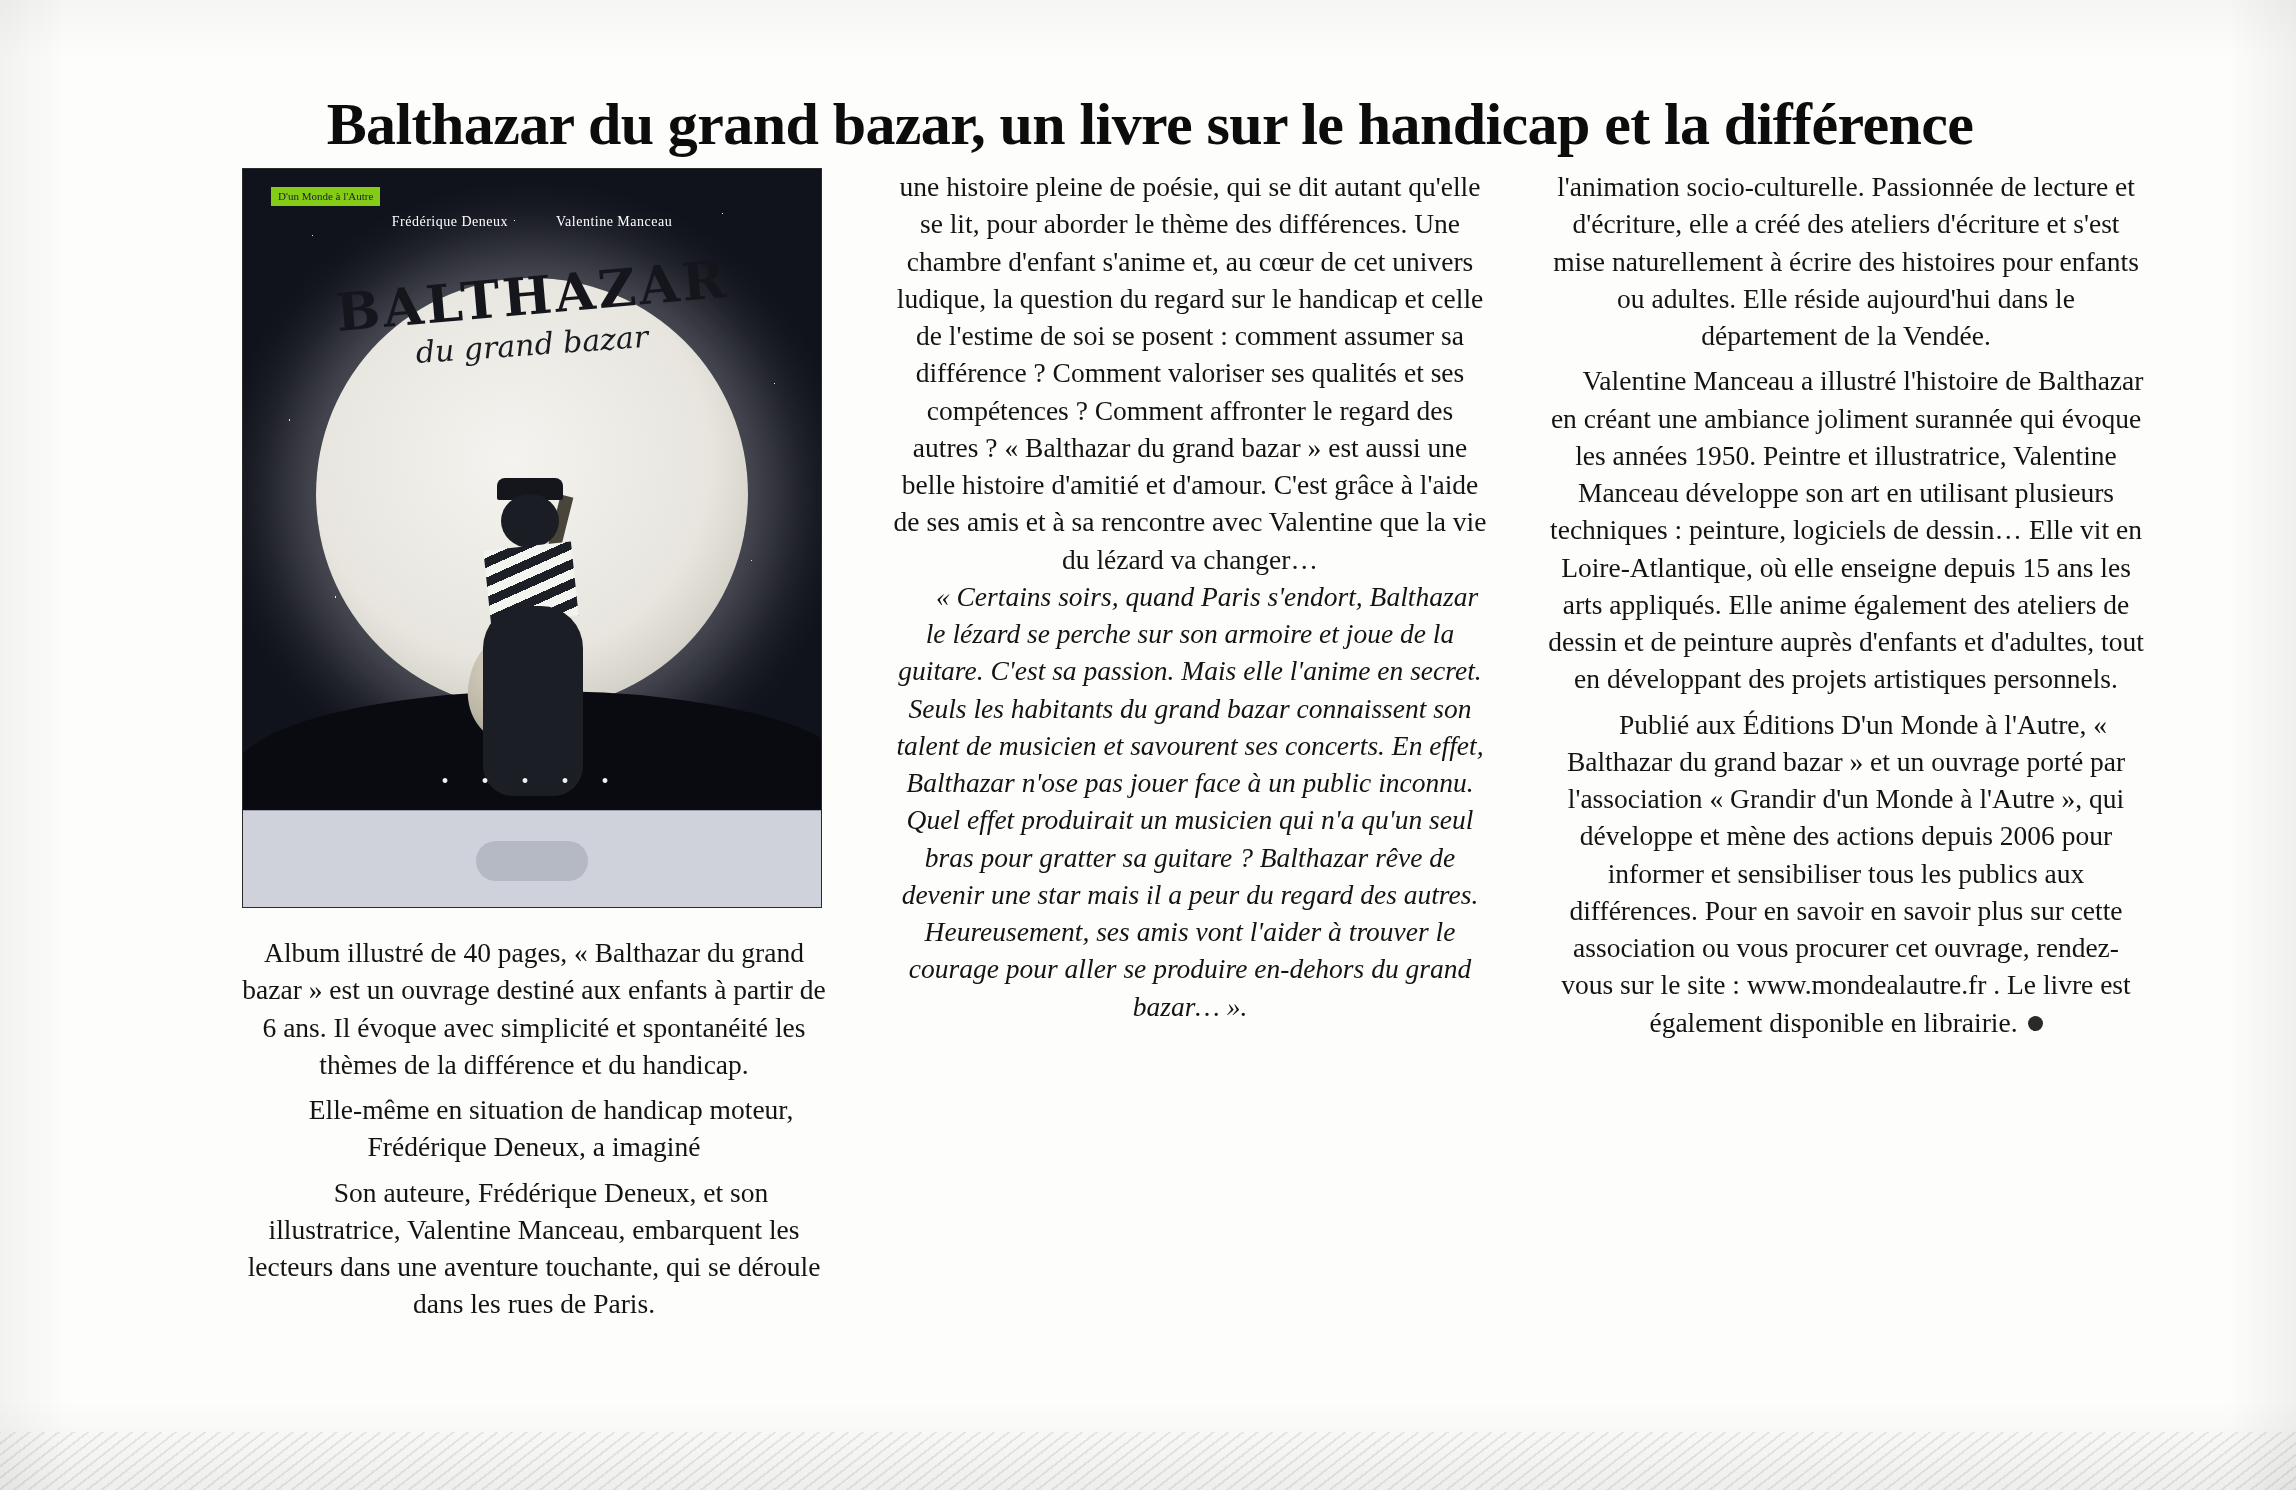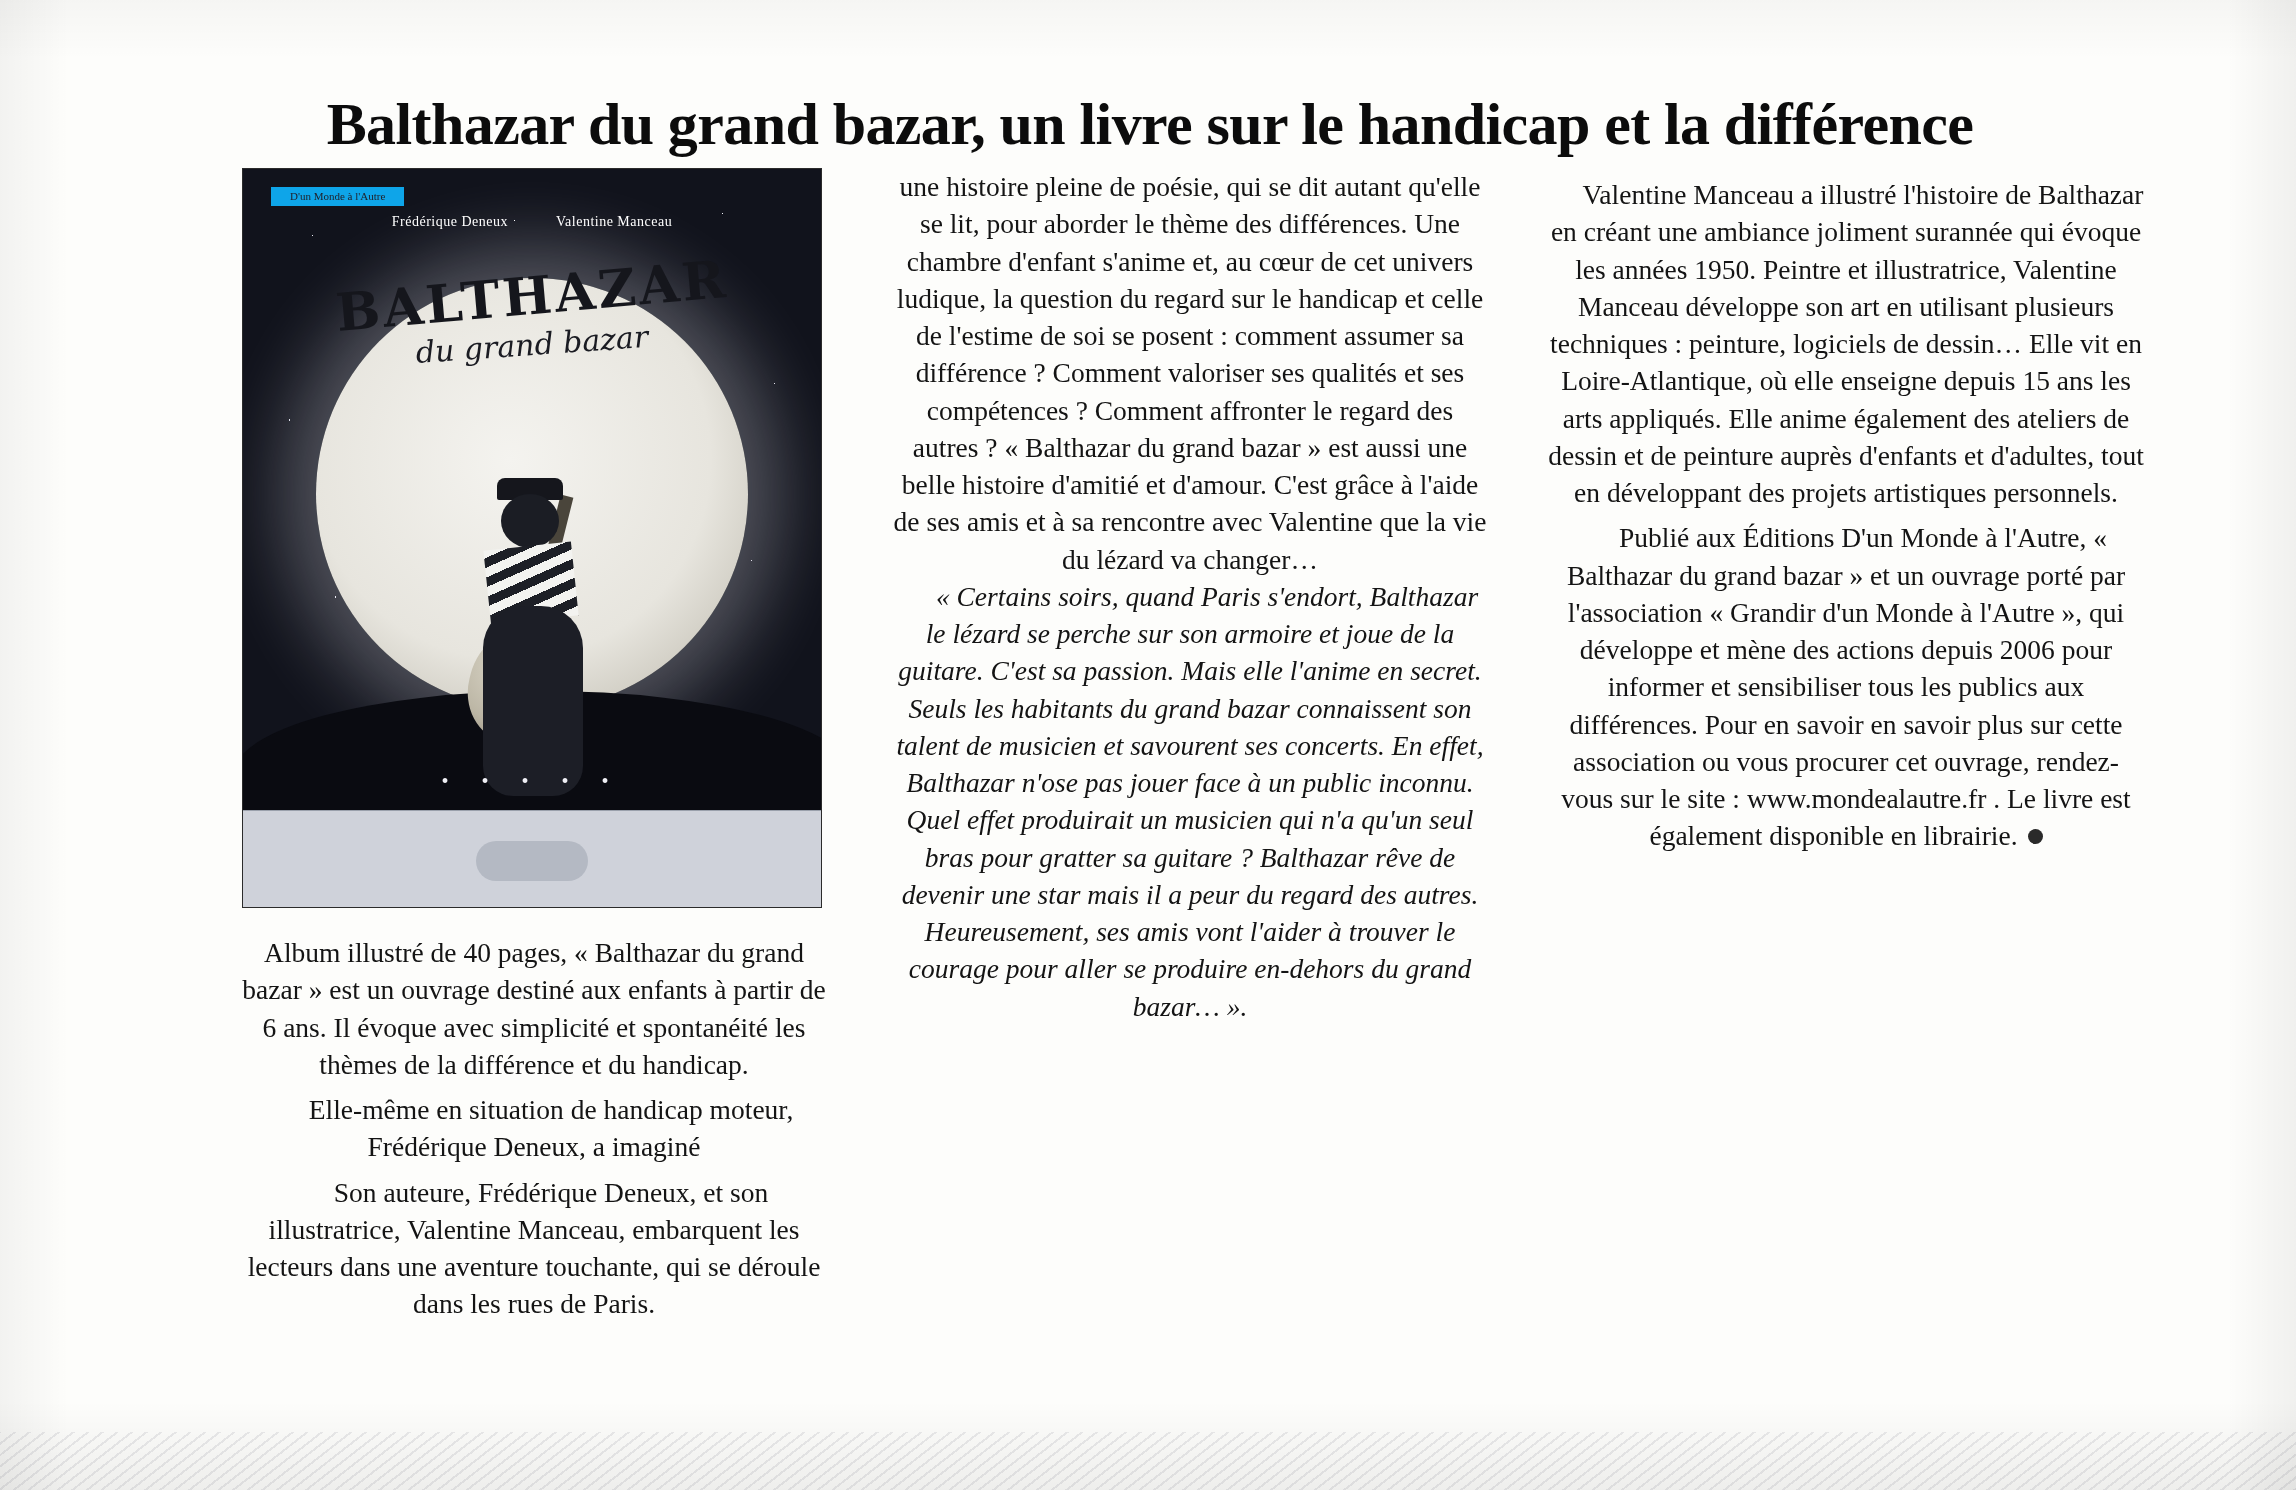--- a/index.html
+++ b/index.html
@@ -167,22 +167,22 @@
     letter-spacing: 0.5px;
     color: #ffffff;
   }
   .cover .credits span { margin: 0 22px; }
   .cover .publisher-tag {
     position: absolute;
     left: 28px;
     top: 18px;
     font-size: 11px;
     color: #20222c;
-    background: #0ea5e9;
-    padding: 2px 19px;
+    background: #84cc16;
+    padding: 2px 7px;
   }
   .cover .lizard {
     position: absolute;
     left: 50%;
     top: 44%;
     transform: translateX(-50%);
     width: 170px;
     height: 330px;
   }
   .cover .lizard .head {
@@ -318,20 +318,21 @@
       <p class="indent">Elle-même en situation de handicap moteur, Frédérique Deneux, a imaginé</p>
       <p class="indent">Son auteure, Frédérique Deneux, et son illustratrice, Valentine Manceau, embarquent les lecteurs dans une aventure touchante, qui se déroule dans les rues de Paris.</p>
     </div>
 
     <div class="col">
       <p>une histoire pleine de poésie, qui se dit autant qu'elle se lit, pour aborder le thème des différences. Une chambre d'enfant s'anime et, au cœur de cet univers ludique, la question du regard sur le handicap et celle de l'estime de soi se posent : comment assumer sa différence ? Comment valoriser ses qualités et ses compétences ? Comment affronter le regard des autres ? « Balthazar du grand bazar » est aussi une belle histoire d'amitié et d'amour. C'est grâce à l'aide de ses amis et à sa rencontre avec Valentine que la vie du lézard va changer…</p>
       <p class="italic">« Certains soirs, quand Paris s'endort, Balthazar le lézard se perche sur son armoire et joue de la guitare. C'est sa passion. Mais elle l'anime en secret. Seuls les habitants du grand bazar connaissent son talent de musicien et savourent ses concerts. En effet, Balthazar n'ose pas jouer face à un public inconnu. Quel effet produirait un musicien qui n'a qu'un seul bras pour gratter sa guitare ? Balthazar rêve de devenir une star mais il a peur du regard des autres. Heureusement, ses amis vont l'aider à trouver le courage pour aller se produire en-dehors du grand bazar… ».</p>
     </div>
 
     <div class="col">
+      <p>l'animation socio-culturelle. Passionnée de lecture et d'écriture, elle a créé des ateliers d'écriture et s'est mise naturellement à écrire des histoires pour enfants ou adultes. Elle réside aujourd'hui dans le département de la Vendée.</p>
       <p class="indent">Valentine Manceau a illustré l'histoire de Balthazar en créant une ambiance joliment surannée qui évoque les années 1950. Peintre et illustratrice, Valentine Manceau développe son art en utilisant plusieurs techniques : peinture, logiciels de dessin… Elle vit en Loire-Atlantique, où elle enseigne depuis 15 ans les arts appliqués. Elle anime également des ateliers de dessin et de peinture auprès d'enfants et d'adultes, tout en développant des projets artistiques personnels.</p>
       <p class="indent"><span>Publié aux Éditions D'un Monde à l'Autre, « Balthazar du grand bazar » et un ouvrage porté par l'association « Grandir d'un Monde à l'Autre », qui développe et mène des actions depuis 2006 pour informer et sensibiliser tous les publics aux différences. Pour en savoir en savoir plus sur cette association ou vous procurer cet ouvrage, rendez-vous sur le site : www.mondealautre.fr . Le livre est également disponible en librairie.</span><span class="endmark"></span></p>
     </div>
 
   </div>
 
   <div class="footer-hatch"></div>
 </div>
 
 </body></html>

